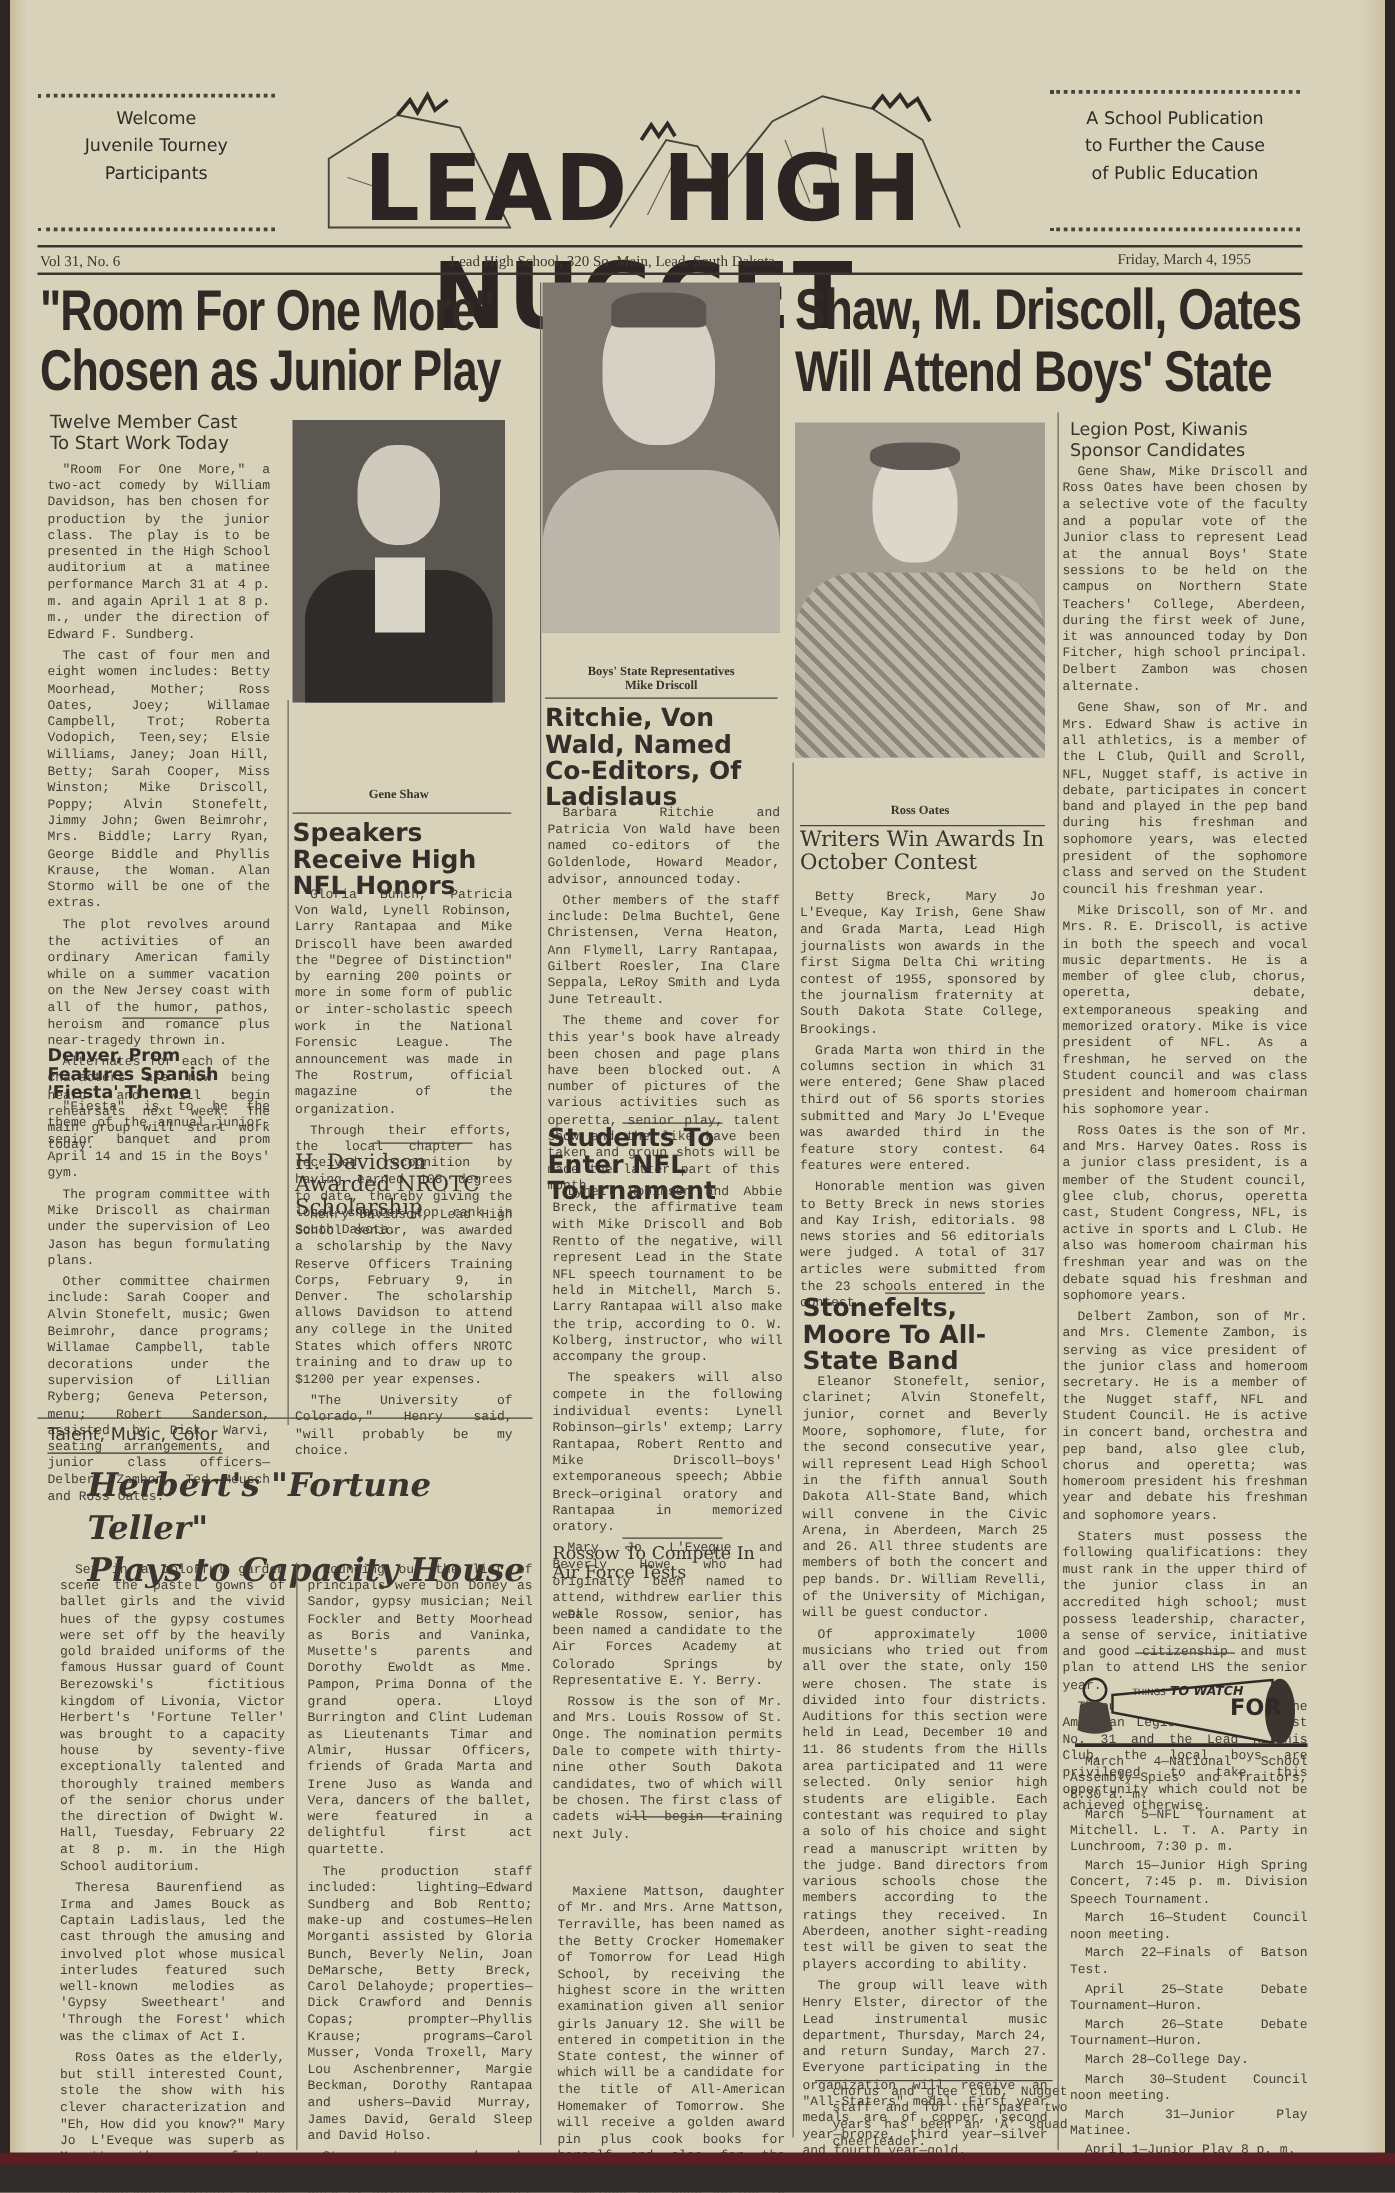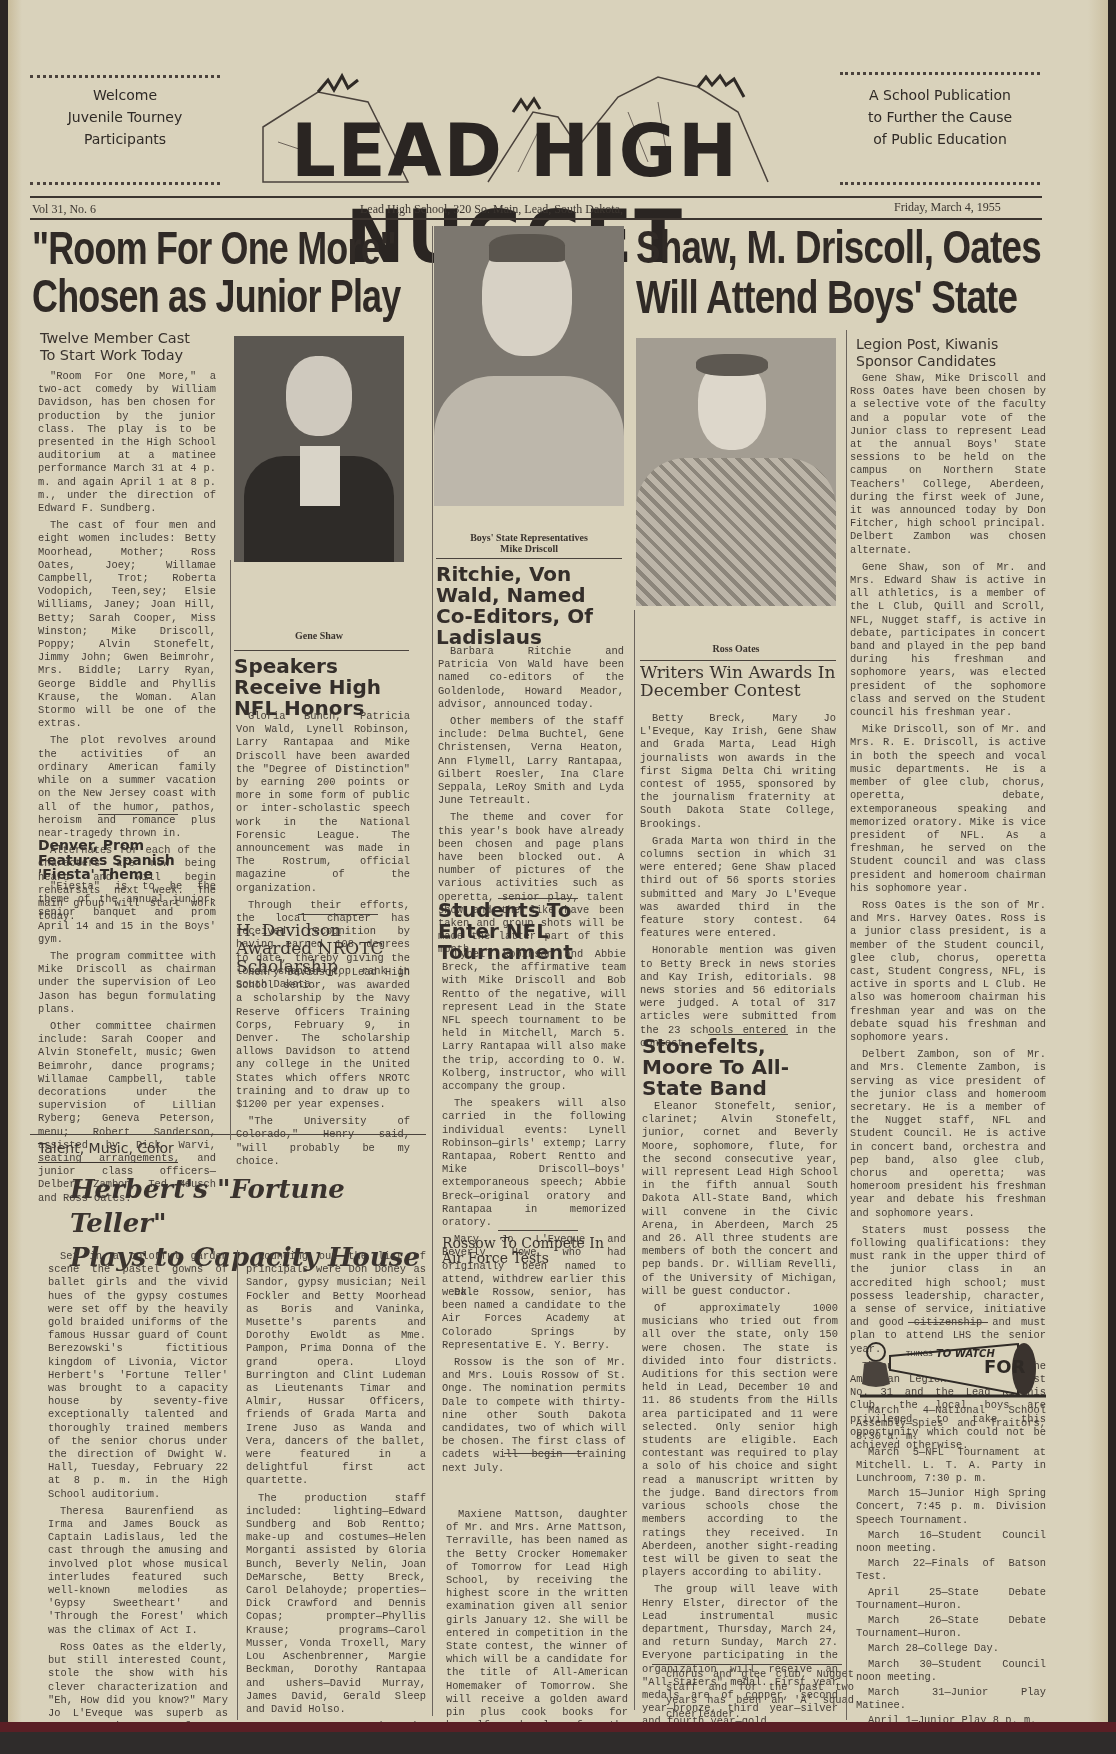--- a/index.html
+++ b/index.html
@@ -124,21 +124,21 @@
   <div class="abs body" style="left:430px;top:645px;width:186px;">
     <p>Barbara Ritchie and Patricia Von Wald have been named co-editors of the Goldenlode, Howard Meador, advisor, announced today.</p>
     <p>Other members of the staff include: Delma Buchtel, Gene Christensen, Verna Heaton, Ann Flymell, Larry Rantapaa, Gilbert Roesler, Ina Clare Seppala, LeRoy Smith and Lyda June Tetreault.</p>
     <p>The theme and cover for this year's book have already been chosen and page plans have been blocked out. A number of pictures of the various activities such as operetta, senior play, talent show and the like have been taken and group shots will be made the latter part of this month.</p>
   </div>
   <div class="abs short-rule" style="left:490px;top:898px;width:80px;"></div>
 
   <div class="abs h-sans" style="left:430px;top:900px;width:190px;font-size:20px;">Students To Enter NFL Tournament</div>
   <div class="abs body" style="left:434px;top:948px;width:184px;">
     <p>Lynell Robinson and Abbie Breck, the affirmative team with Mike Driscoll and Bob Rentto of the negative, will represent Lead in the State NFL speech tournament to be held in Mitchell, March 5. Larry Rantapaa will also make the trip, according to O. W. Kolberg, instructor, who will accompany the group.</p>
-    <p>The speakers will also carried in the following individual events: Lynell Robinson—girls' extemp; Larry Rantapaa, Robert Rentto and Mike Driscoll—boys' extemporaneous speech; Abbie Breck—original oratory and Rantapaa in memorized oratory.</p>
+    <p>The speakers will also compete in the following individual events: Lynell Robinson—girls' extemp; Larry Rantapaa, Robert Rentto and Mike Driscoll—boys' extemporaneous speech; Abbie Breck—original oratory and Rantapaa in memorized oratory.</p>
     <p>Mary Jo L'Eveque and Beverly Howe who had originally been named to attend, withdrew earlier this week.</p>
   </div>
   <div class="abs short-rule" style="left:490px;top:1230px;width:80px;"></div>
 
   <div class="abs h-serif" style="left:434px;top:1236px;width:184px;font-size:14px;">Rossow To Compete In Air Force Tests</div>
   <div class="abs body" style="left:434px;top:1286px;width:184px;">
     <p>Dale Rossow, senior, has been named a candidate to the Air Forces Academy at Colorado Springs by Representative E. Y. Berry.</p>
     <p>Rossow is the son of Mr. and Mrs. Louis Rossow of St. Onge. The nomination permits Dale to compete with thirty-nine other South Dakota candidates, two of which will be chosen. The first class of cadets will begin training next July.</p>
   </div>
   <div class="abs short-rule" style="left:496px;top:1453px;width:80px;"></div>
@@ -154,21 +154,21 @@
   </div>
 
   <div class="photo" style="left:628px;top:338px;width:200px;height:268px;background:#a39d92;">
     <div style="position:absolute;left:62px;top:22px;width:68px;height:90px;border-radius:45%;background:#ddd7cb;"></div>
     <div style="position:absolute;left:60px;top:16px;width:72px;height:22px;border-radius:40%;background:#5d5851;"></div>
     <div style="position:absolute;left:0px;top:120px;width:200px;height:150px;border-radius:50px 50px 0 0;background:repeating-linear-gradient(45deg,#bcb5a8 0 6px,#8c867b 6px 10px);"></div>
   </div>
   <div class="abs caption" style="left:628px;top:643px;width:200px;">Ross Oates</div>
   <div class="abs" style="left:632px;top:660px;width:196px;border-top:1px solid #4a433d;"></div>
 
-  <div class="abs h-serif" style="left:632px;top:664px;width:200px;font-size:17px;">Writers Win Awards In December Contest</div>
+  <div class="abs h-serif" style="left:632px;top:664px;width:200px;font-size:17px;">Writers Win Awards In October Contest</div>
   <div class="abs body" style="left:632px;top:712px;width:196px;">
     <p>Betty Breck, Mary Jo L'Eveque, Kay Irish, Gene Shaw and Grada Marta, Lead High journalists won awards in the first Sigma Delta Chi writing contest of 1955, sponsored by the journalism fraternity at South Dakota State College, Brookings.</p>
     <p>Grada Marta won third in the columns section in which 31 were entered; Gene Shaw placed third out of 56 sports stories submitted and Mary Jo L'Eveque was awarded third in the feature story contest. 64 features were entered.</p>
     <p>Honorable mention was given to Betty Breck in news stories and Kay Irish, editorials. 98 news stories and 56 editorials were judged. A total of 317 articles were submitted from the 23 schools entered in the contest.</p>
   </div>
   <div class="abs short-rule" style="left:700px;top:1034px;width:80px;"></div>
 
   <div class="abs h-sans" style="left:634px;top:1036px;width:200px;font-size:20px;">Stonefelts, Moore To All-State Band</div>
   <div class="abs body" style="left:634px;top:1100px;width:196px;">
     <p>Eleanor Stonefelt, senior, clarinet; Alvin Stonefelt, junior, cornet and Beverly Moore, sophomore, flute, for the second consecutive year, will represent Lead High School in the fifth annual South Dakota All-State Band, which will convene in the Civic Arena, in Aberdeen, March 25 and 26. All three students are members of both the concert and pep bands. Dr. William Revelli, of the University of Michigan, will be guest conductor.</p>

